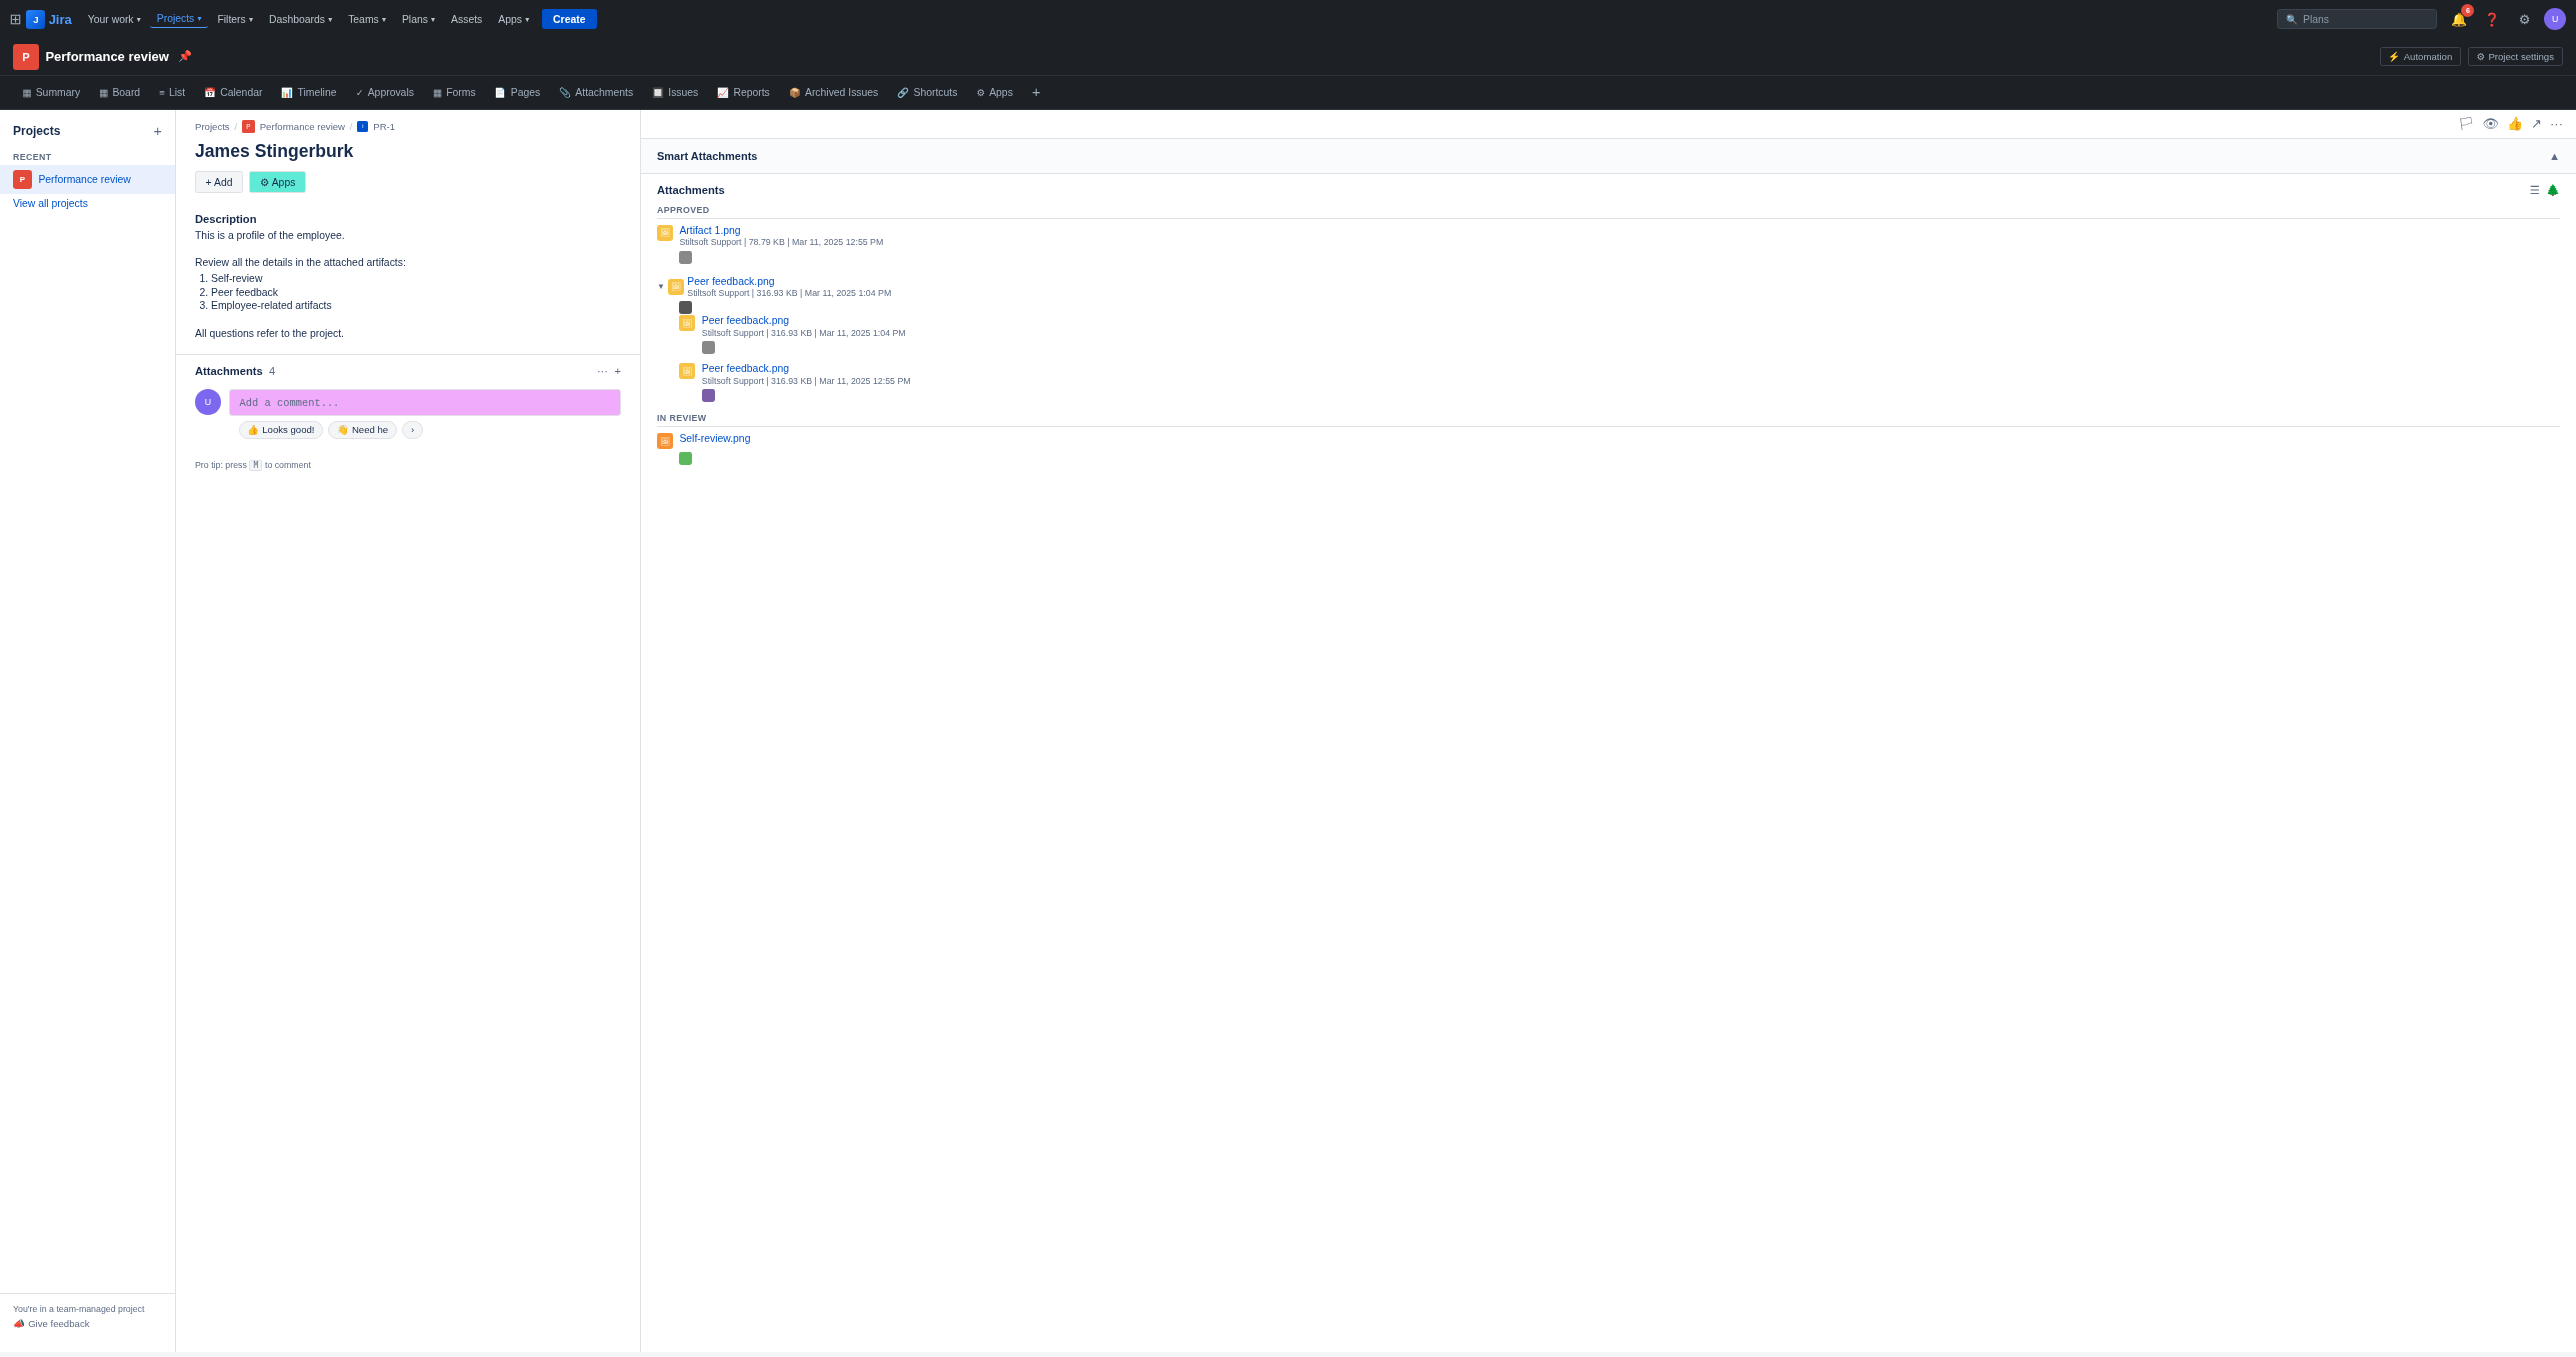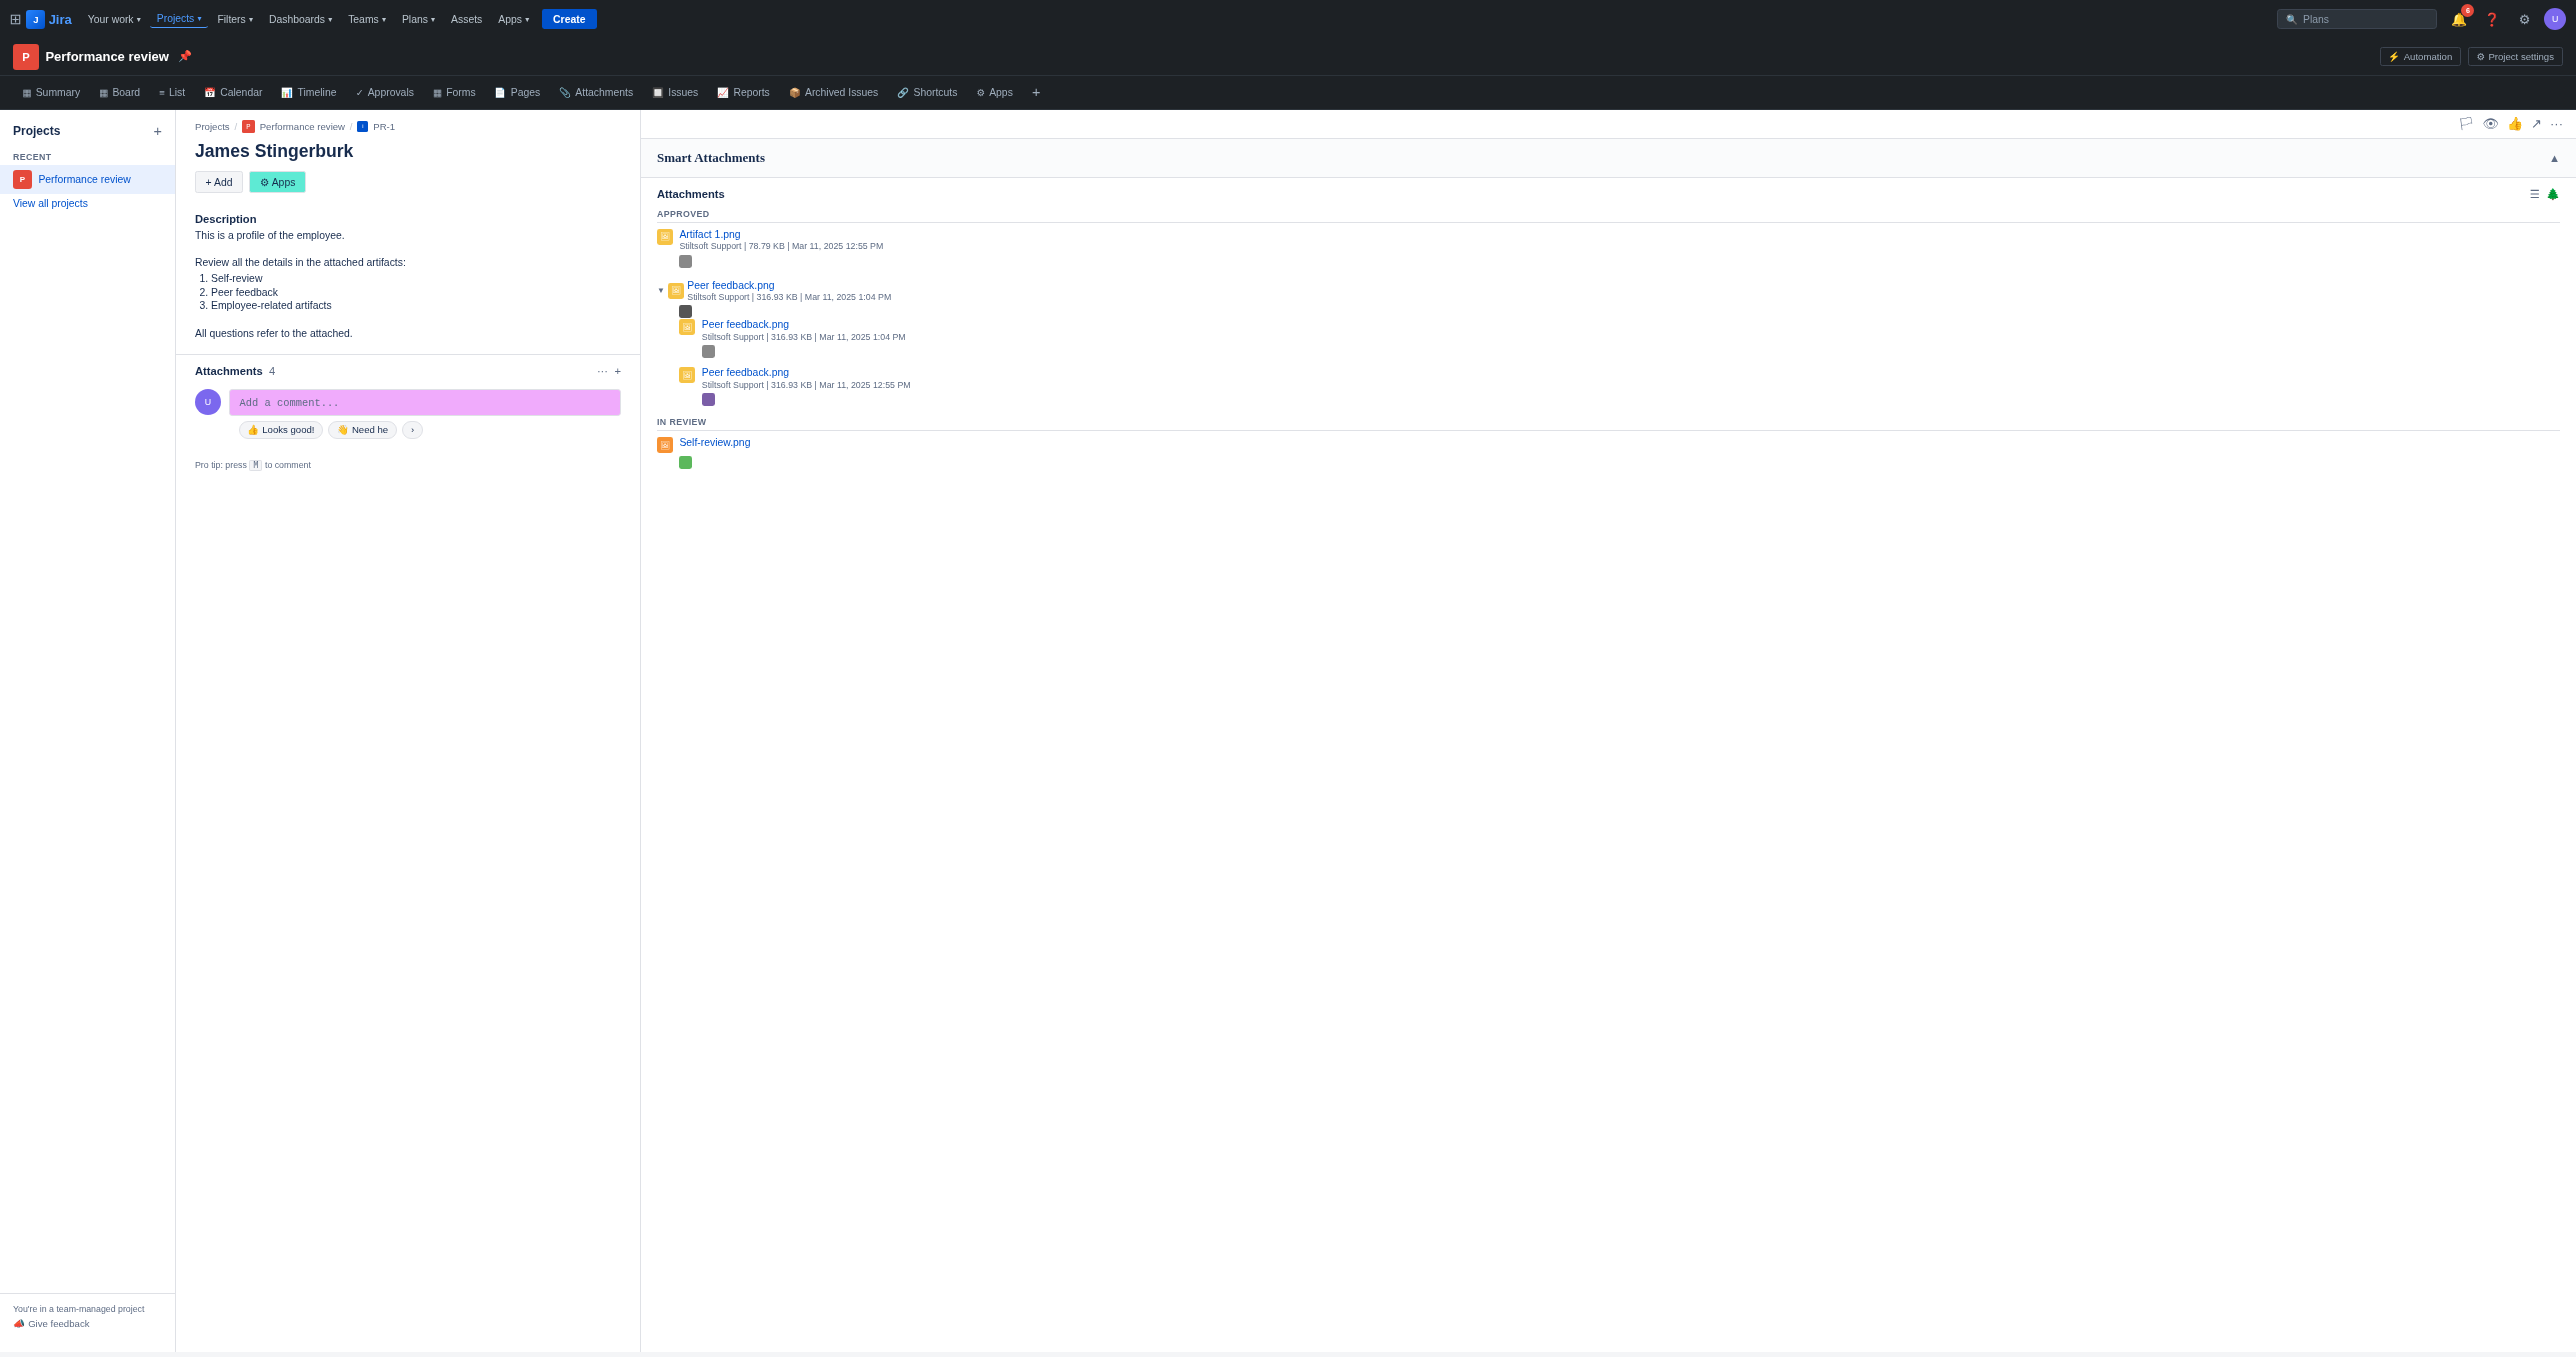--- a/index.html
+++ b/index.html
@@ -215,21 +215,21 @@
     .right-panel-toolbar {
       display: flex; align-items: center; justify-content: flex-end;
       gap: 8px; padding: 6.4px 13px; border-bottom: 0.8px solid #dfe1e6;
     }
     .toolbar-icon { color: #5e6c84; cursor: pointer; font-size: 13px; }
 
     .smart-attachments-header {
       display: flex; align-items: center; justify-content: space-between;
       padding: 11.2px 16px; border-bottom: 0.8px solid #dfe1e6; background: #fafbfc;
     }
-    .sa-title { font-size: 13px; font-weight: 600; color: #172b4d; font-family: Liberation Serif, serif; }
+    .sa-title { font-size: 11px; font-weight: 600; color: #172b4d; }
     .sa-collapse { color: #5e6c84; cursor: pointer; font-size: 11.2px; }
 
     .attachments-panel { padding: 9.6px 16px; }
     .attachments-panel-header {
       display: flex; align-items: center; justify-content: space-between; margin-bottom: 8px;
     }
     .ap-title { font-size: 11.2px; font-weight: 600; color: #172b4d; }
     .ap-icons { display: flex; gap: 6.4px; color: #5e6c84; cursor: pointer; }
 
     .status-label {
@@ -456,21 +456,21 @@
         <div class="issue-section-title">Description</div>
         <p class="issue-description">This is a profile of the employee.</p>
         <br>
         <p class="issue-description">Review all the details in the attached artifacts:</p>
         <ol class="issue-list">
           <li>Self-review</li>
           <li>Peer feedback</li>
           <li>Employee-related artifacts</li>
         </ol>
         <br>
-        <p class="issue-description">All questions refer to the attached.</p>
+        <p class="issue-description">All questions refer to the project.</p>
       </div>
 
       <div class="attachments-header">
         <div>
           <span class="attachments-title">Attachments</span>
           <span class="attachments-count">4</span>
         </div>
         <div class="attachments-actions">
           <span>···</span>
           <span>+</span>

